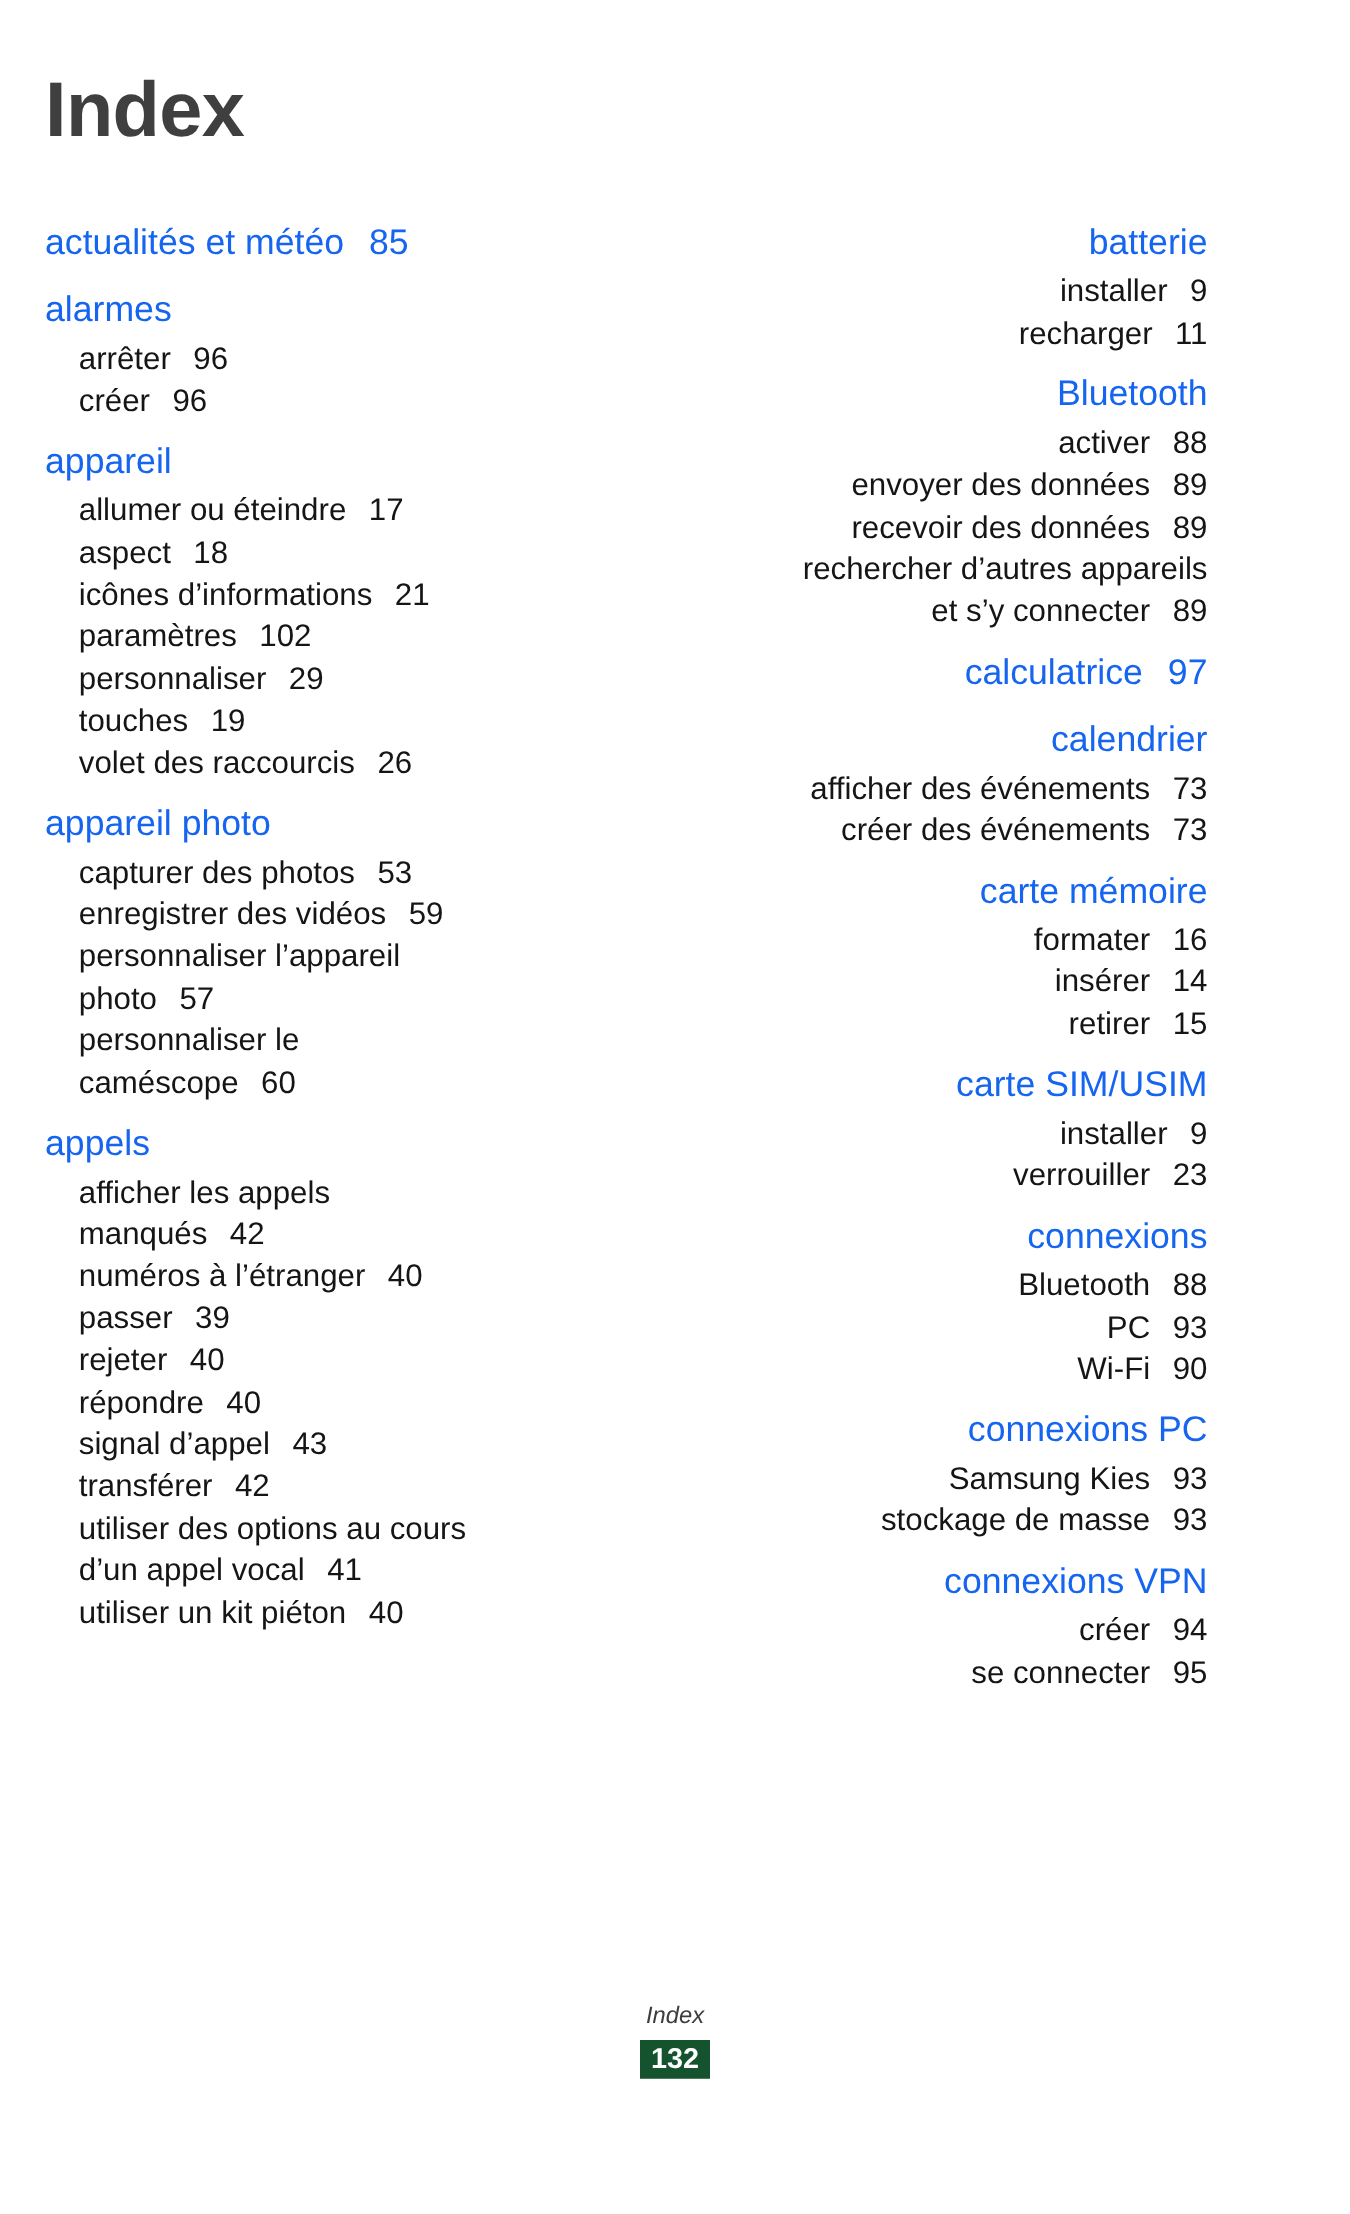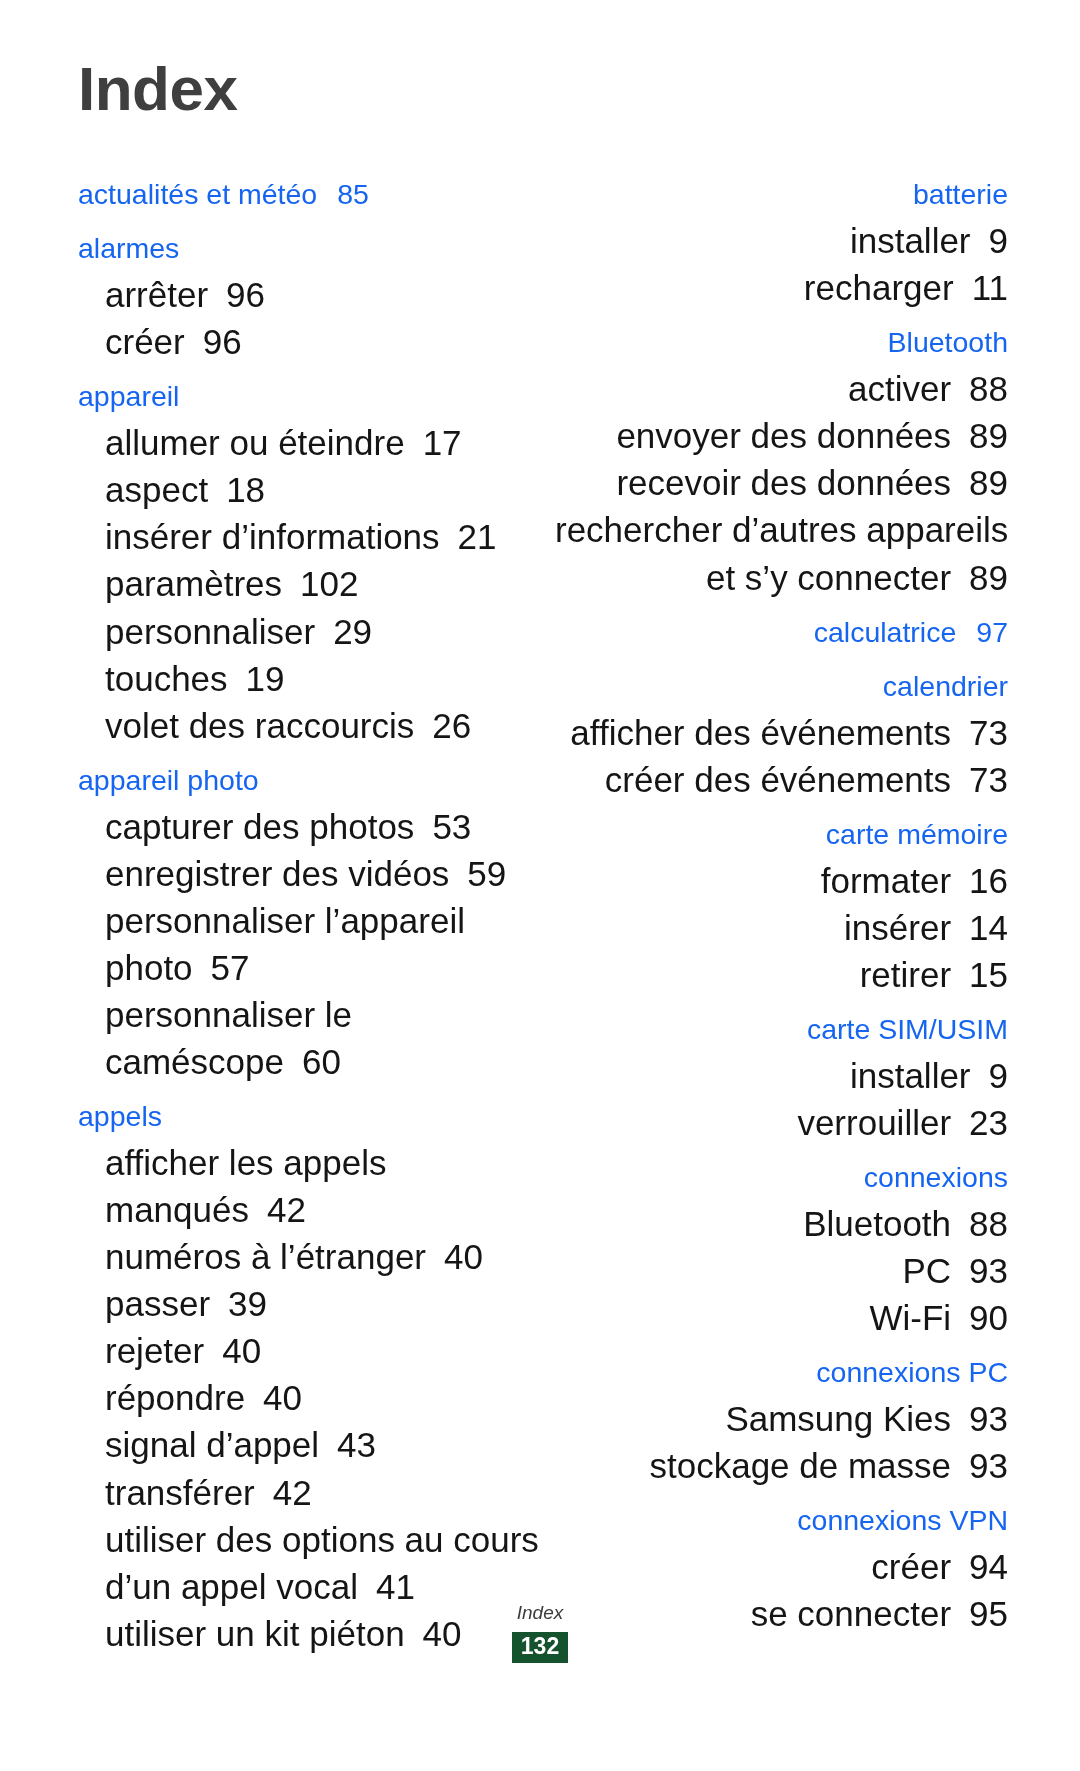--- a/index.html
+++ b/index.html
@@ -12,21 +12,21 @@
     height: 1771px;
     font-family: "Liberation Sans", "DejaVu Sans", sans-serif;
     color: #1a1a1a;
     position: relative;
     overflow: hidden;
   }
   .page {
     width: 1080px;
     height: 1771px;
     box-sizing: border-box;
-    padding: 56px 70px 0 78px;
+    padding: 56px 70px 0 36px;
     position: relative;
   }
   .page-title {
     font-size: 62px;
     font-weight: bold;
     color: #3f3f3f;
     letter-spacing: -0.5px;
     margin: 0 0 42px 0;
     line-height: 1.05;
   }
@@ -58,21 +58,21 @@
   .group-head .pg {
     margin-left: 20px;
   }
   .sub-list {
     margin: 0;
     padding: 0;
     list-style: none;
   }
   .sub-item {
     color: #151515;
-    font-size: 35px;
+    font-size: 25px;
     line-height: 1.345;
     padding-left: 27px;
     white-space: nowrap;
   }
   .sub-item .pg {
     margin-left: 18px;
   }
   .footer {
     position: absolute;
     left: 0;
@@ -114,21 +114,21 @@
           <ul class="sub-list">
             <li class="sub-item"><span>arrêter</span><span class="pg">96</span></li>
             <li class="sub-item"><span>créer</span><span class="pg">96</span></li>
           </ul>
         </div>
         <div class="entry-group">
           <div class="group-head"><span>appareil</span></div>
           <ul class="sub-list">
             <li class="sub-item"><span>allumer ou éteindre</span><span class="pg">17</span></li>
             <li class="sub-item"><span>aspect</span><span class="pg">18</span></li>
-            <li class="sub-item"><span>insérer d’informations</span><span class="pg">21</span></li>
+            <li class="sub-item"><span>icônes d’informations</span><span class="pg">21</span></li>
             <li class="sub-item"><span>paramètres</span><span class="pg">102</span></li>
             <li class="sub-item"><span>personnaliser</span><span class="pg">29</span></li>
             <li class="sub-item"><span>touches</span><span class="pg">19</span></li>
             <li class="sub-item"><span>volet des raccourcis</span><span class="pg">26</span></li>
           </ul>
         </div>
         <div class="entry-group">
           <div class="group-head"><span>appareil photo</span></div>
           <ul class="sub-list">
             <li class="sub-item"><span>capturer des photos</span><span class="pg">53</span></li>

